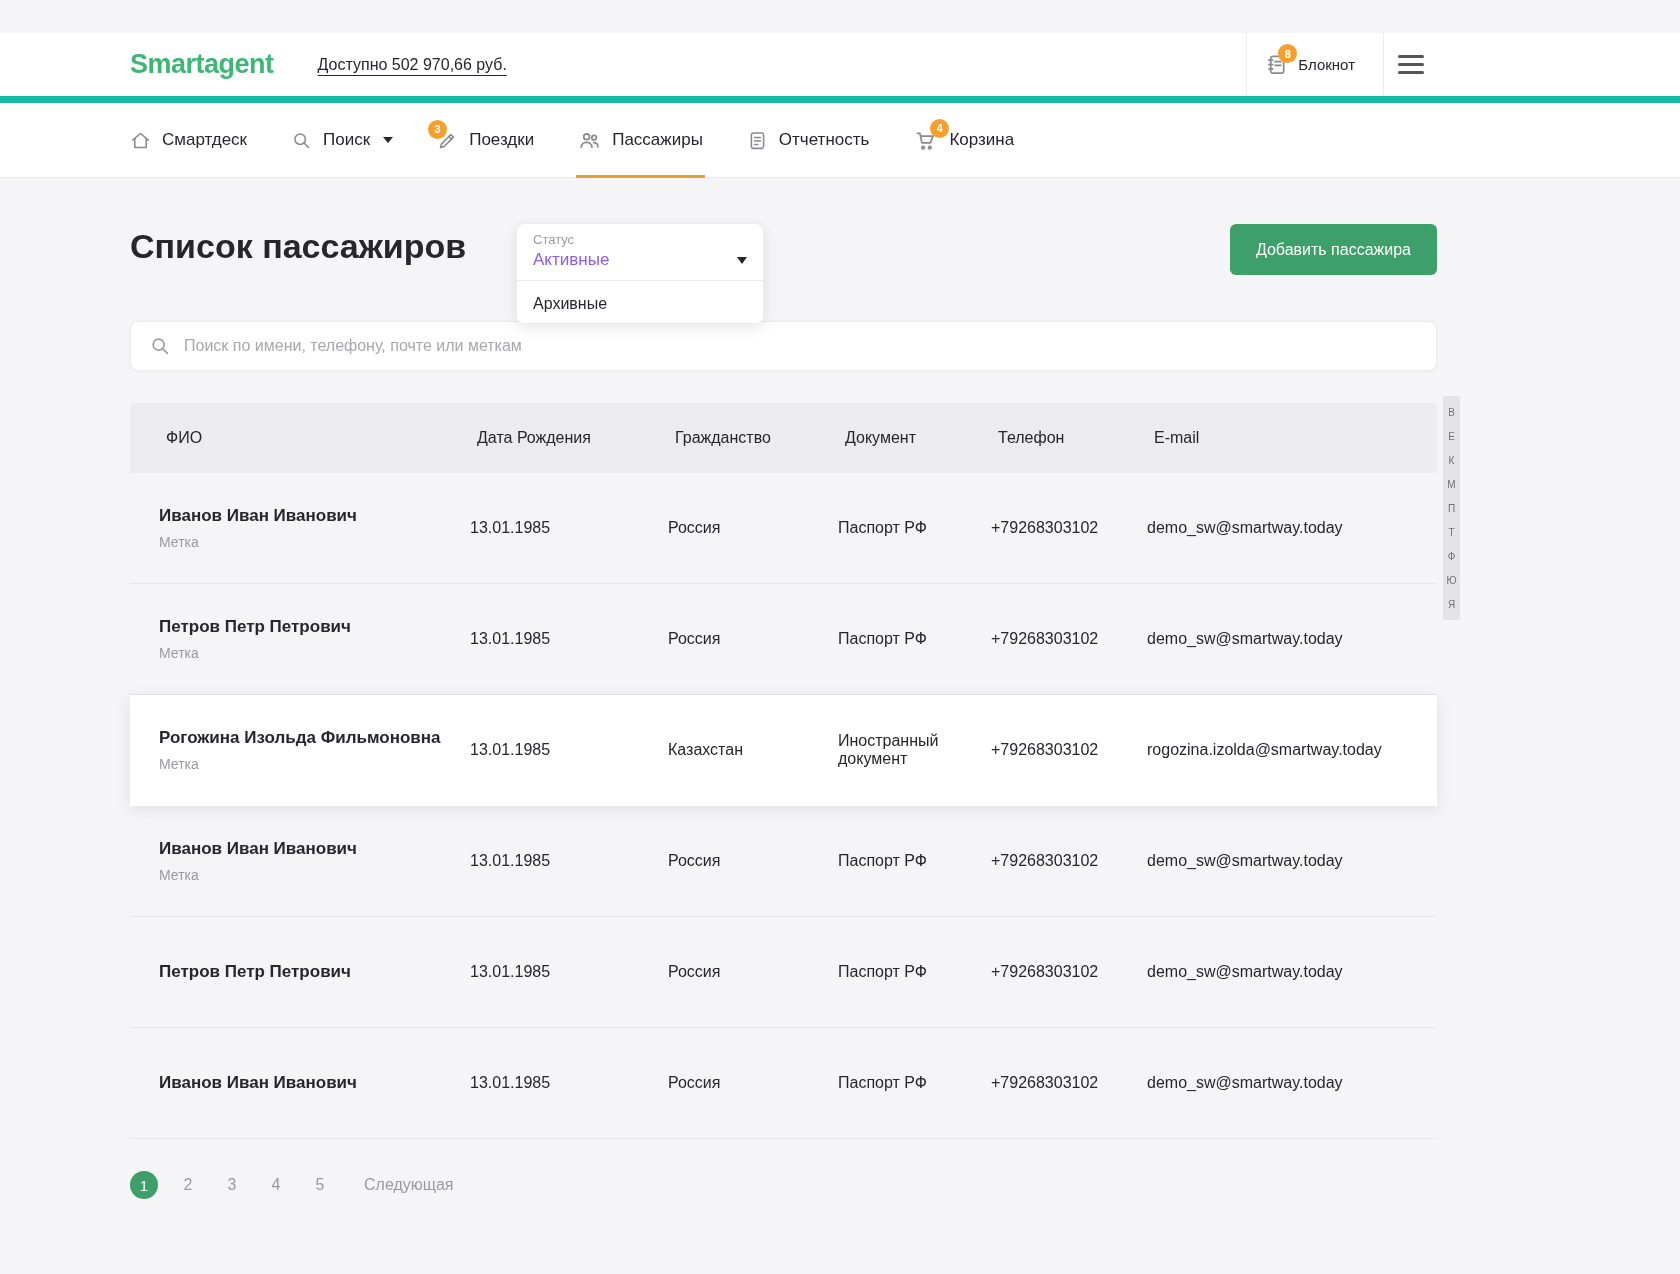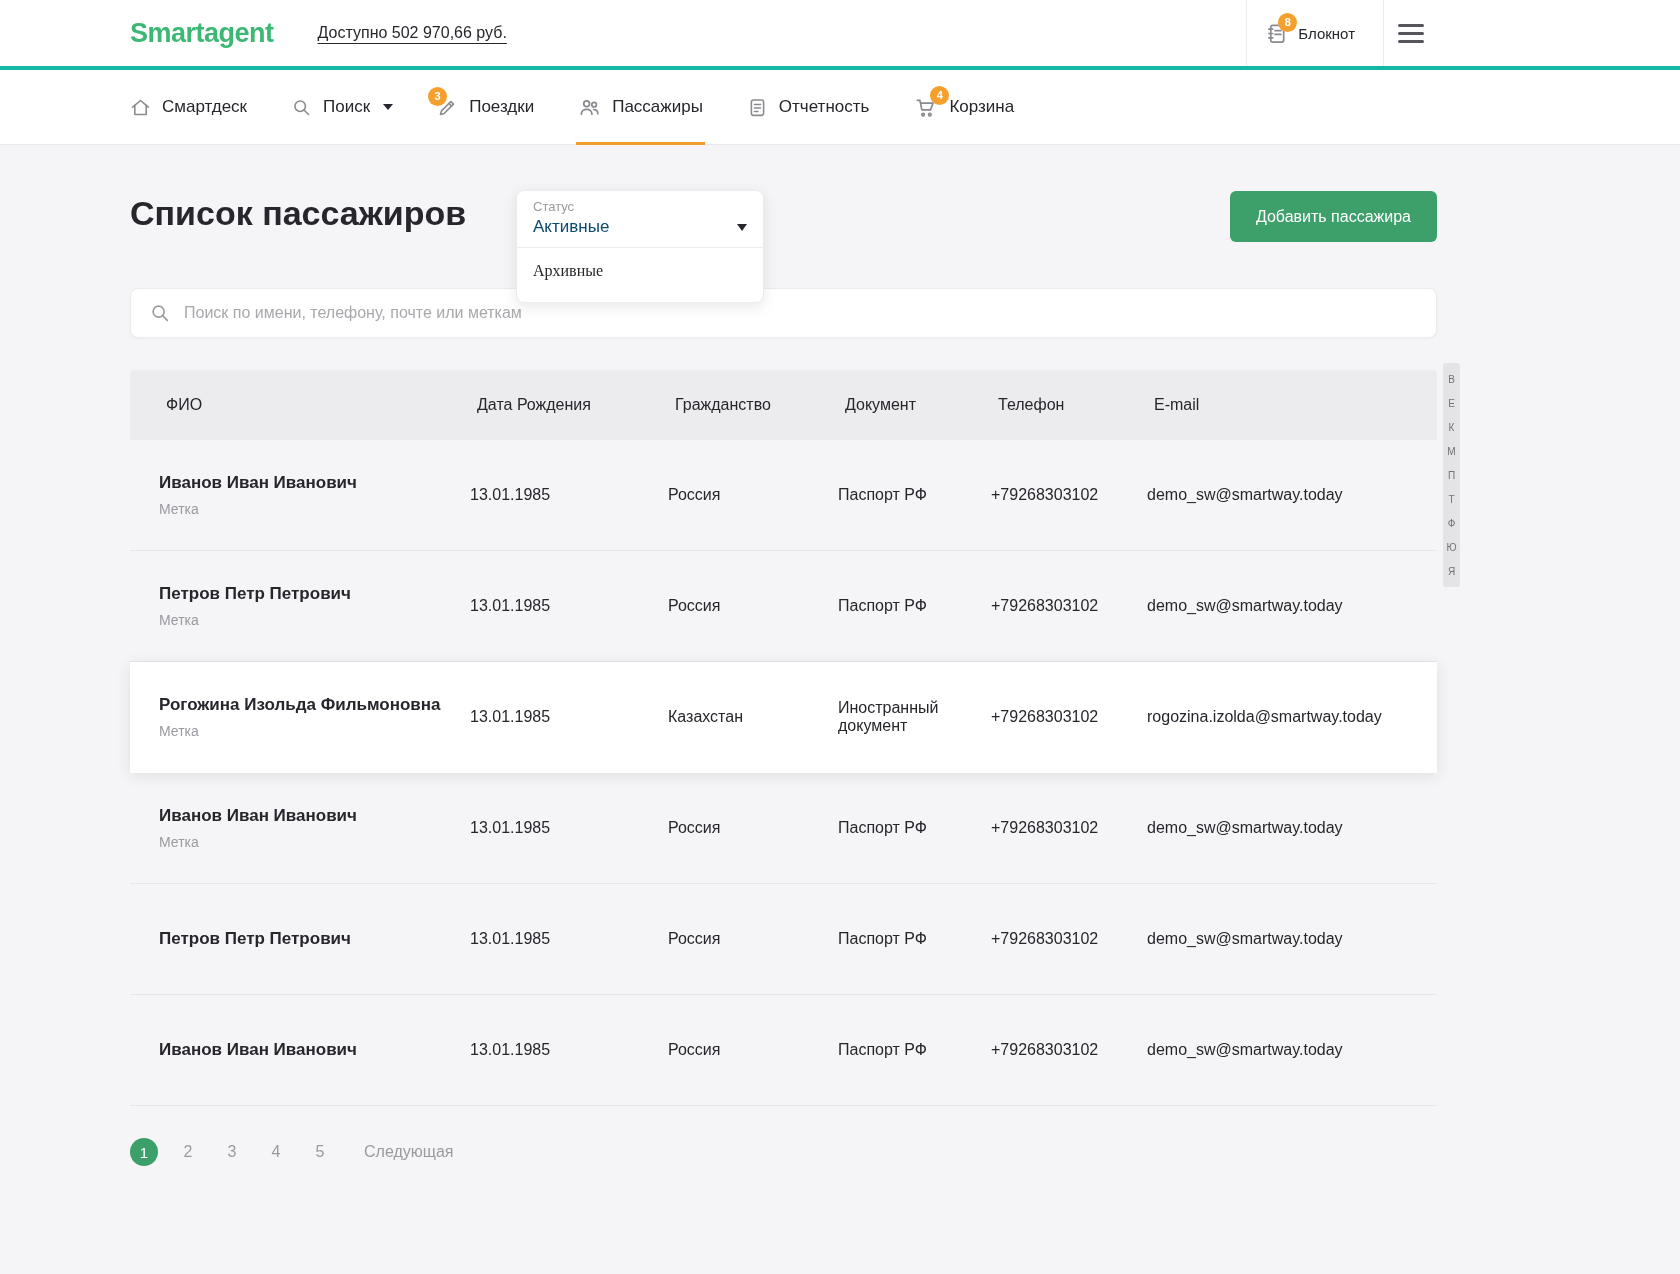--- a/index.html
+++ b/index.html
@@ -5,21 +5,21 @@
 <style>
   * { box-sizing: border-box; margin: 0; padding: 0; }
   html, body { width: 1680px; height: 1274px; }
   body {
     font-family: "Liberation Sans", "DejaVu Sans", sans-serif;
     background: #f5f5f7;
     color: #26262c;
     overflow: hidden;
   }
   
-  .topbar { background:#fff; height:70px; border-bottom:4px solid #14b8a6; }
+  .topbar { background:#fff; height:70px; border-bottom:7px solid #14b8a6;margin-top:33px; }
   .topbar-inner { width:1437px; height:100%; display:flex; align-items:center; position:relative; }
   .logo { margin-left:130px; font-size:27px; font-weight:bold; color:#3cb874; letter-spacing:-0.5px; cursor:pointer; }
   .balance { margin-left:44px; font-size:16px; color:#26262c; text-decoration:underline; text-underline-offset:5px; text-decoration-thickness:1px; cursor:pointer; }
   .topbar-spacer { flex:1; }
   .nb-section { border-left:1px solid #ececee; height:100%; display:flex; align-items:center; padding:0 28px 0 18px; cursor:pointer; }
   .nb-iconwrap { position:relative; margin-right:10px; display:inline-flex; }
   .nb-badge { position:absolute; top:-9px; right:-9px; width:19px; height:19px; border-radius:50%;
     background:#f5a02d; color:#fff; font-size:11px; font-weight:bold; display:flex; align-items:center; justify-content:center; }
   .nb-label { font-size:15px; color:#26262c; }
   .menu-section { border-left:1px solid #ececee; height:100%; width:54px; display:flex; align-items:center; justify-content:center; background:none; border-top:none; border-bottom:none; border-right:none; cursor:pointer; }
@@ -42,23 +42,23 @@
   .container { width:1307px; margin-left:130px; }
   .page-head { position:relative; display:flex; align-items:flex-start; }
   h1.page-title { font-size:34px; font-weight:bold; color:#26262c; line-height:41px; }
   .add-btn { margin-left:auto; height:51px; padding:0 26px; background:#3da06b; color:#fff; border:none;
     border-radius:6px; font-size:16px; font-family:Liberation Sans, sans-serif; cursor:pointer; margin-top:-2px; }
   
   .status-dd { position:absolute; left:386px; top:-3px; width:248px; background:#fff; border:1px solid #ececee;
     border-radius:8px; box-shadow:0 4px 14px rgba(30,30,50,0.10); z-index:10; }
   .sd-top { padding:8px 16px 10px; cursor:pointer; }
   .sd-label { font-size:13px; color:#9a9aa0; margin-bottom:3px; }
-  .sd-value-row { display:flex; align-items:center; justify-content:space-between; font-size:17px; color:#0c4a6e; }
+  .sd-value-row { display:flex; align-items:center; justify-content:space-between; font-size:17px; color:#8b5cf6; }
   .sd-caret { width:0; height:0; border-left:5.5px solid transparent; border-right:5.5px solid transparent; border-top:7px solid #26262c; }
-  .sd-options { border-top:1px solid #ececee; padding:4px 0 12px;font-family:Liberation Serif, serif; }
+  .sd-options { border-top:1px solid #ececee; padding:4px 0 0; }
   .sd-option { padding:10px 16px; font-size:16px; color:#26262c; cursor:pointer; }
   
   .search-bar { margin-top:46px; height:50px; background:#fff; border:1px solid #ececef; border-radius:8px;
     box-shadow:0 1px 3px rgba(0,0,0,0.04); display:flex; align-items:center; padding:0 18px; gap:13px; }
   .search-bar input { border:none; outline:none; flex:1; font-size:16px; font-family:inherit; color:#26262c; background:transparent; }
   .search-bar input::placeholder { color:#a8a8ad; }
   
   .table { margin-top:32px; }
   .thead, .trow { display:grid; grid-template-columns:311px 198px 170px 153px 156px 1fr;
     padding-left:29px; align-items:center; font-size:16px; }

